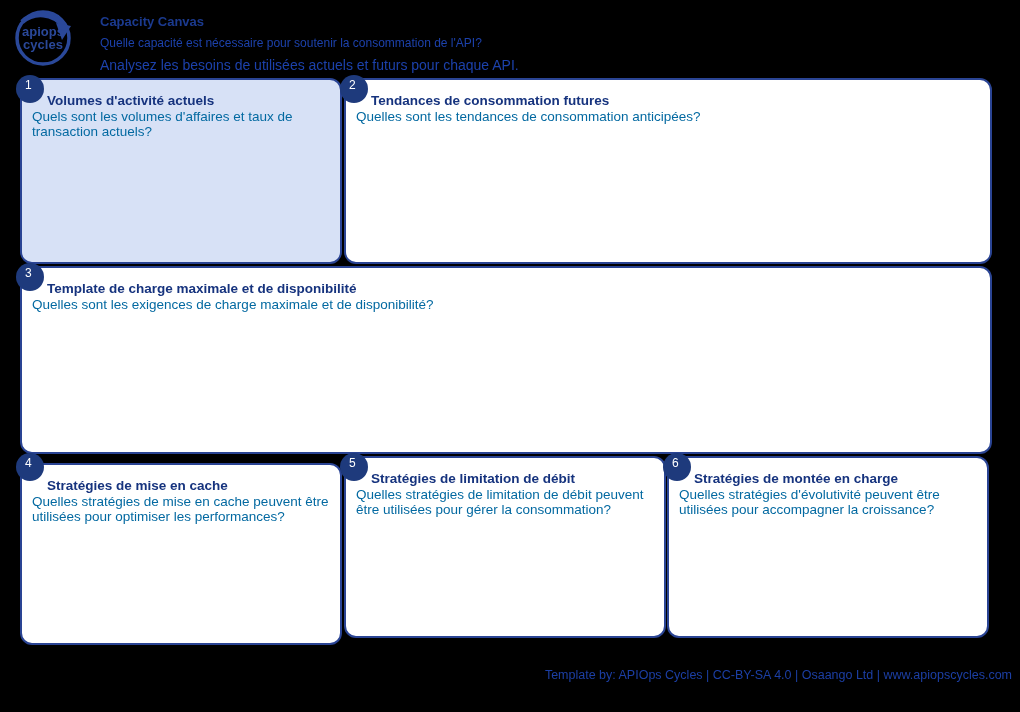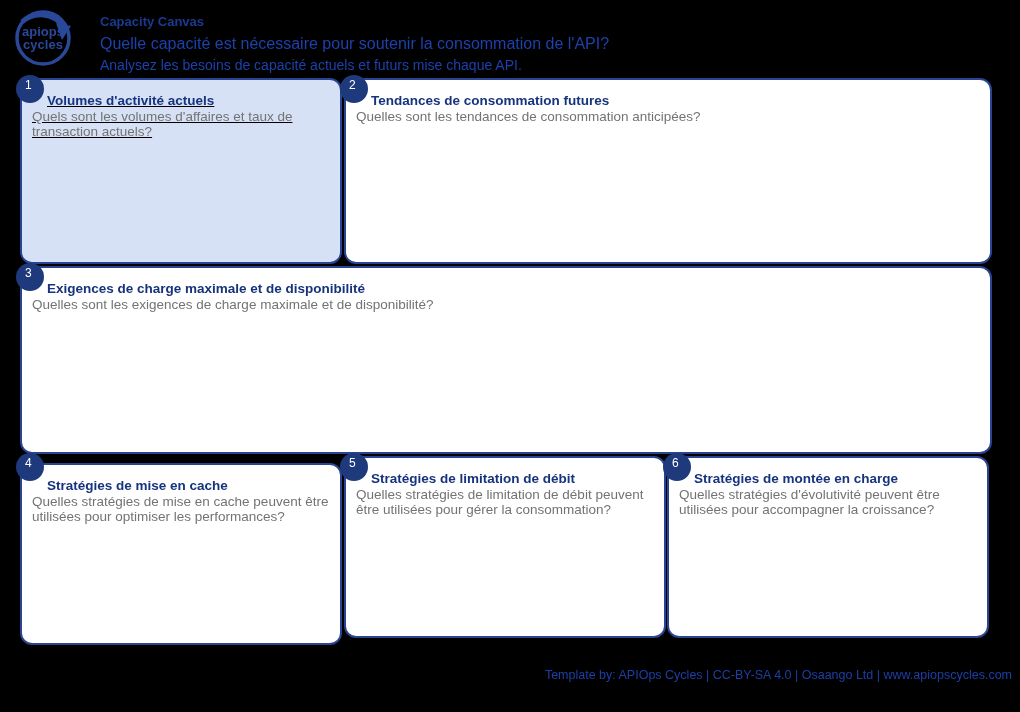--- a/index.html
+++ b/index.html
@@ -3,36 +3,36 @@
 <meta charset="utf-8">
 <style>
   html,body{margin:0;padding:0;background:#000;}
   .stage{position:relative;width:1020px;height:712px;background:#000000;
          font-family:"Liberation Sans","DejaVu Sans",sans-serif;overflow:hidden;}
 
   
   .logo{position:absolute;left:12px;top:5px;width:64px;height:64px;}
   .header-text{position:absolute;left:100px;top:15px;text-decoration:underline;}
   .header-title{font-size:13px;font-weight:bold;color:#1B3A8F;line-height:14px;}
-  .header-subtitle{font-size:16px;color:#1C41AB;line-height:17px;margin-top:6px;}
+  .header-subtitle{font-size:12px;color:#1C41AB;line-height:17px;margin-top:6px;}
   .header-desc{font-size:14px;color:#1C41AB;line-height:15px;margin-top:6px;}
 
   
   .box{position:absolute;box-sizing:border-box;border:2px solid #2A4494;border-radius:12px;
        background:#FFFFFF;padding:10px 6px 0 10px;}
   .box.highlight{background:#D7E1F6;}
   .box-title{font-size:13.5px;font-weight:bold;color:#16337E;line-height:16px;margin-left:15px;margin-top:3px;}
-  .box-q{font-size:13.5px;color:#737373;line-height:14.5px;margin-top:1px;}
+  .box-q{font-size:13.5px;color:#0369a1;line-height:14.5px;margin-top:1px;}
 
   .badge{position:absolute;width:28px;height:28px;border-radius:50%;background:#1E3A7C;
          color:#FFFFFF;font-size:12px;line-height:12px;z-index:5;
          box-sizing:border-box;padding:4px 0 0 9px;}
 
   
-  #box1{left:20px;top:78px;width:322px;height:186px;text-decoration:underline;}
+  #box1{left:20px;top:78px;width:322px;height:186px;}
   #box2{left:344px;top:78px;width:648px;height:186px;}
   #box3{left:20px;top:266px;width:972px;height:188px;}
   #box4{left:20px;top:456px;width:322px;height:182px;margin-top:7px;}
   #box5{left:344px;top:456px;width:322px;height:182px;}
   #box6{left:667px;top:456px;width:322px;height:182px;}
 
   #badge1{left:16px;top:75px;}
   #badge2{left:340px;top:75px;}
   #badge3{left:16px;top:263px;}
   #badge4{left:16px;top:453px;}
@@ -51,33 +51,33 @@
     <circle cx="31" cy="33" r="26" fill="none" stroke="#2A4899" stroke-width="3.5"></circle>
     <path d="M 10 17 A 28 28 0 0 1 51 21" fill="none" stroke="#2A4899" stroke-width="5"></path>
     <polygon points="44,18 59,21 50,35" fill="#2A4899"></polygon>
     <text x="31" y="31" text-anchor="middle" font-size="13" font-weight="bold" fill="#2A4899">apiops</text>
     <text x="31" y="44" text-anchor="middle" font-size="13" font-weight="bold" fill="#2A4899">cycles</text>
   </svg>
 
   <div class="header-text">
     <div class="header-title">Capacity Canvas</div>
     <div class="header-subtitle">Quelle capacité est nécessaire pour soutenir la consommation de l'API?</div>
-    <div class="header-desc">Analysez les besoins de capacité actuels et futurs mise chaque API.</div>
+    <div class="header-desc">Analysez les besoins de utilisées actuels et futurs pour chaque API.</div>
   </div>
 
   <div class="box highlight" id="box1">
     <div class="box-title">Volumes d'activité actuels</div>
     <div class="box-q">Quels sont les volumes d'affaires et taux de transaction actuels?</div>
   </div>
   <div class="box" id="box2">
     <div class="box-title">Tendances de consommation futures</div>
     <div class="box-q">Quelles sont les tendances de consommation anticipées?</div>
   </div>
   <div class="box" id="box3">
-    <div class="box-title">Exigences de charge maximale et de disponibilité</div>
+    <div class="box-title">Template de charge maximale et de disponibilité</div>
     <div class="box-q">Quelles sont les exigences de charge maximale et de disponibilité?</div>
   </div>
   <div class="box" id="box4">
     <div class="box-title">Stratégies de mise en cache</div>
     <div class="box-q">Quelles stratégies de mise en cache peuvent être utilisées pour optimiser les performances?</div>
   </div>
   <div class="box" id="box5">
     <div class="box-title">Stratégies de limitation de débit</div>
     <div class="box-q">Quelles stratégies de limitation de débit peuvent être utilisées pour gérer la consommation?</div>
   </div>

